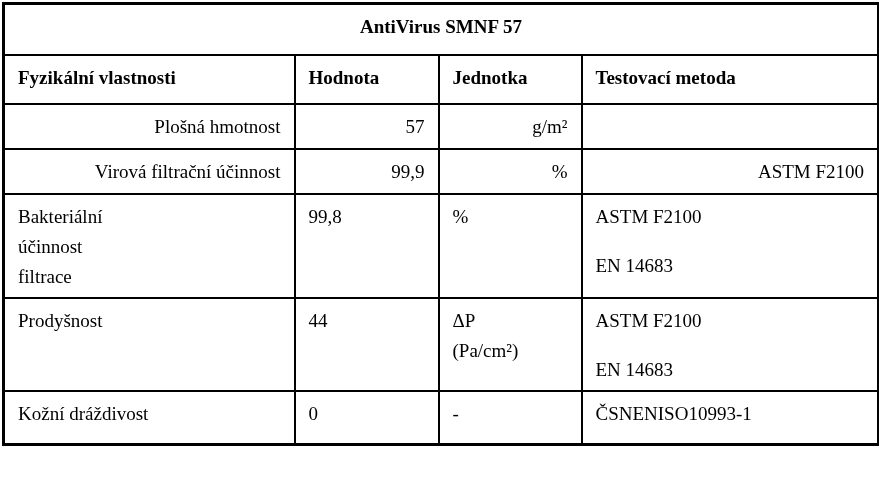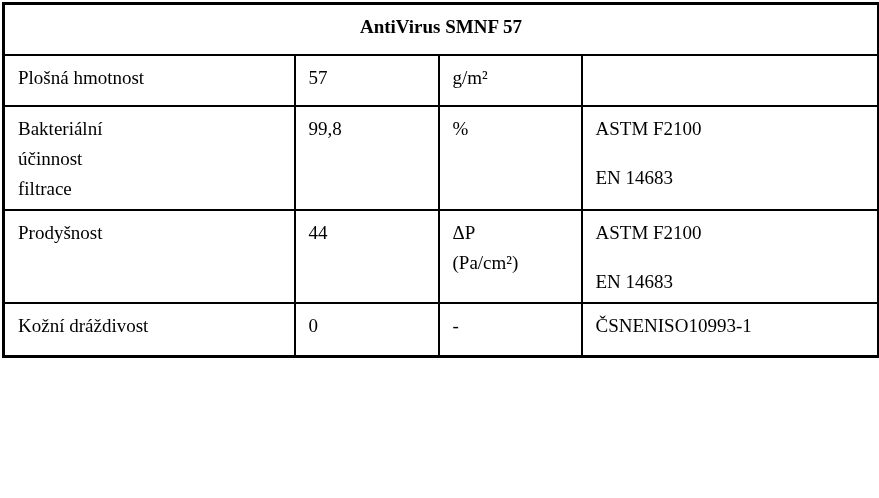--- a/index.html
+++ b/index.html
@@ -29,21 +29,21 @@
     border: 2px solid #000000;
     vertical-align: top;
     padding: 7px 13px 5px 13px;
     font-size: 19px;
     line-height: 30px;
     overflow: hidden;
     background: #ffffff;
   }
   tr.r-title   { height: 51px; }
   tr.r-header  { height: 49px; }
-  tr.r-small   { height: 51px; }
+  tr.r-small   { height: 45px; text-align: right; }
   tr.r-tall    { height: 104px; }
   tr.r-tall2   { height: 93px; }
   tr.r-last    { height: 54px; margin-top: 28px; }
   td.title-cell {
     text-align: center;
     font-weight: bold;
     font-size: 21px;
   }
   td.header-cell {
     font-weight: bold;
@@ -68,28 +68,40 @@
       <col style="width:144px">
       <col style="width:143px">
       <col style="width:297px">
     </colgroup>
 
     <tbody>
         <tr class="r-title">
       <td class="title-cell" colspan="4">AntiVirus SMNF 57</td>
     </tr>
 
+    <tr class="r-header">
+      <td class="header-cell">Fyzikální vlastnosti</td>
+      <td class="header-cell">Hodnota</td>
+      <td class="header-cell">Jednotka</td>
+      <td class="header-cell">Testovací metoda</td>
+    </tr>
 
     <tr class="r-small">
       <td>Plošná hmotnost</td>
       <td>57</td>
       <td>g/m²</td>
       <td></td>
     </tr>
 
+    <tr class="r-small">
+      <td>Virová filtrační účinnost</td>
+      <td>99,9</td>
+      <td>%</td>
+      <td>ASTM F2100</td>
+    </tr>
 
     <tr class="r-tall">
       <td>
         <div class="justify-line">
           <span>Bakteriální</span>
           <span>účinnost</span>
         </div>
         <div>filtrace</div>
       </td>
       <td>99,8</td>

